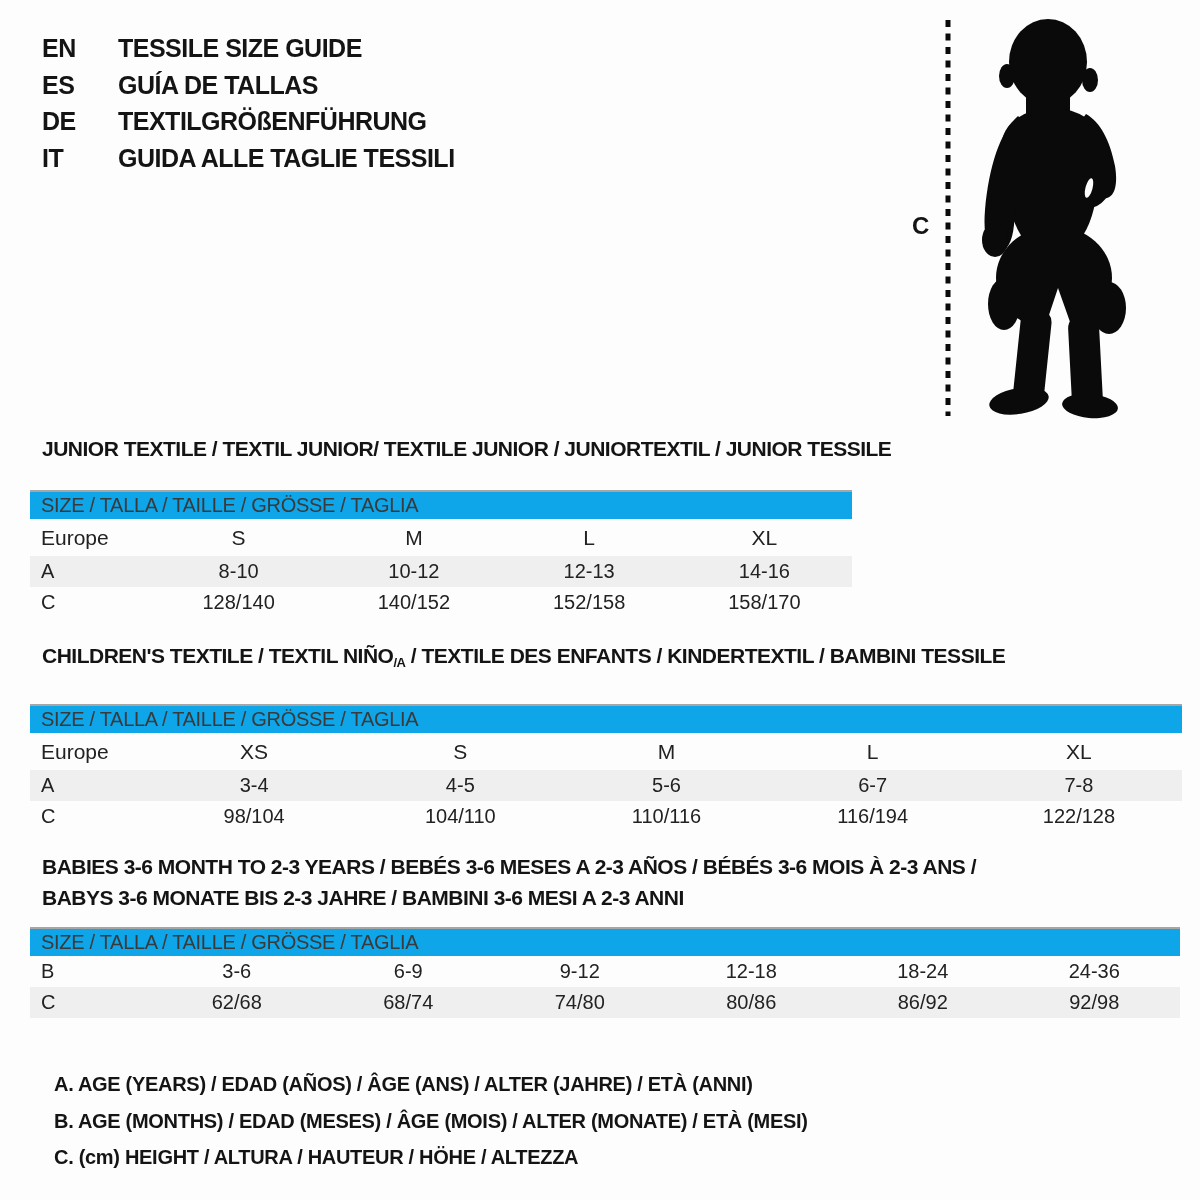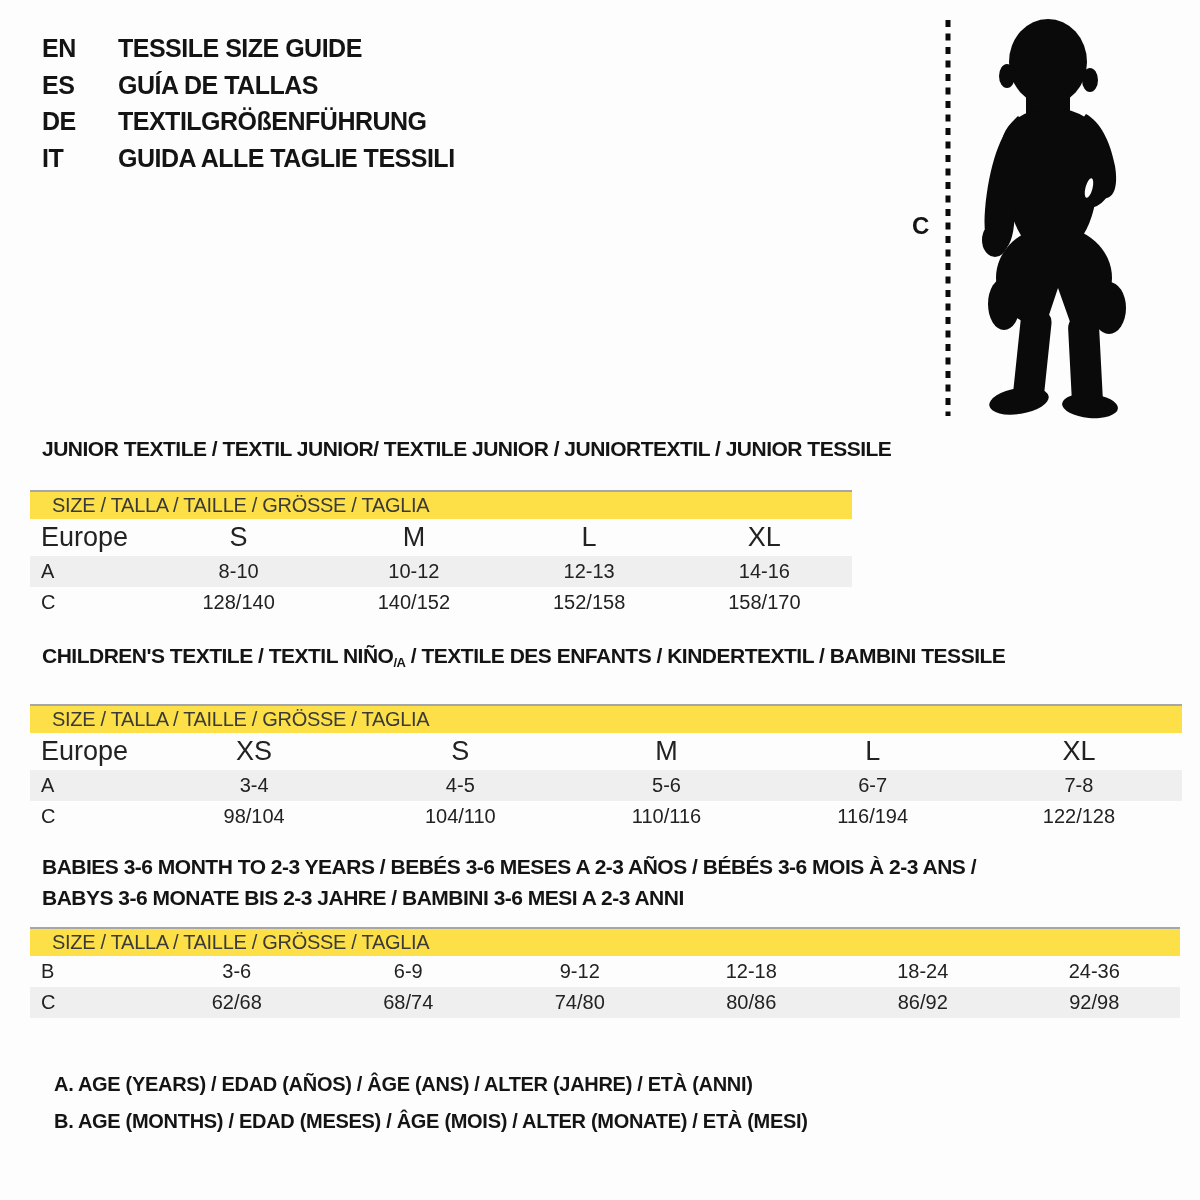--- a/index.html
+++ b/index.html
@@ -32,25 +32,25 @@
     margin:0 0 0 12px;font-size:21px;font-weight:bold;line-height:31px;
     letter-spacing:-0.5px;white-space:nowrap;
   }
   .sec-title .sub{font-size:13px;vertical-align:-4px;}
   .tbl{margin-top:26px;}
   .sec-2 .tbl{margin-top:14px;}
   .sec-0 .tbl{width:822px;}
   .sec-1 .tbl{width:1152px;}
   .sec-2 .tbl{width:1150px;}
   .tbl-head{
-    height:27px;line-height:27px;background:#fde047;border-top:2px solid #a6a6a6;
-    padding-left:22px;font-size:20px;color:#3a3a3a;letter-spacing:-0.3px;white-space:nowrap;
+    height:27px;line-height:27px;background:#0ea5e9;border-top:2px solid #a6a6a6;
+    padding-left:11px;font-size:20px;color:#3a3a3a;letter-spacing:-0.3px;white-space:nowrap;
   }
   .tbl-row{display:flex;height:31px;line-height:31px;font-size:20px;color:#222;}
-  .tbl-row.first{height:37px;line-height:37px;font-size:27px;}
+  .tbl-row.first{height:37px;line-height:37px;font-size:21px;}
   .tbl-row.shaded{background:#efefef;}
   .row-label{width:110px;padding-left:11px;flex:0 0 auto;text-align:left;}
   .cell{flex:1 1 0;text-align:center;}
 
   
   .legend{position:absolute;left:54px;top:1066px;}
   .legend-line{font-size:20px;font-weight:bold;line-height:36.5px;letter-spacing:-0.3px;white-space:nowrap;}
 </style>
 </head>
 <body>
@@ -179,15 +179,16 @@
             <span class="cell">86/92</span>
             <span class="cell">92/98</span>
           </div>
         </div>
       </section>
     </div>
 
   <div class="legend" id="legend">
       <div class="legend-line">A. AGE (YEARS) / EDAD (AÑOS) / ÂGE (ANS) / ALTER (JAHRE) / ETÀ (ANNI)</div>
       <div class="legend-line">B. AGE (MONTHS) / EDAD (MESES) / ÂGE (MOIS) / ALTER (MONATE) / ETÀ (MESI)</div>
+      <div class="legend-line">C. (cm) HEIGHT / ALTURA / HAUTEUR / HÖHE / ALTEZZA</div>
     </div>
 
 </div>
 
 </body></html>

